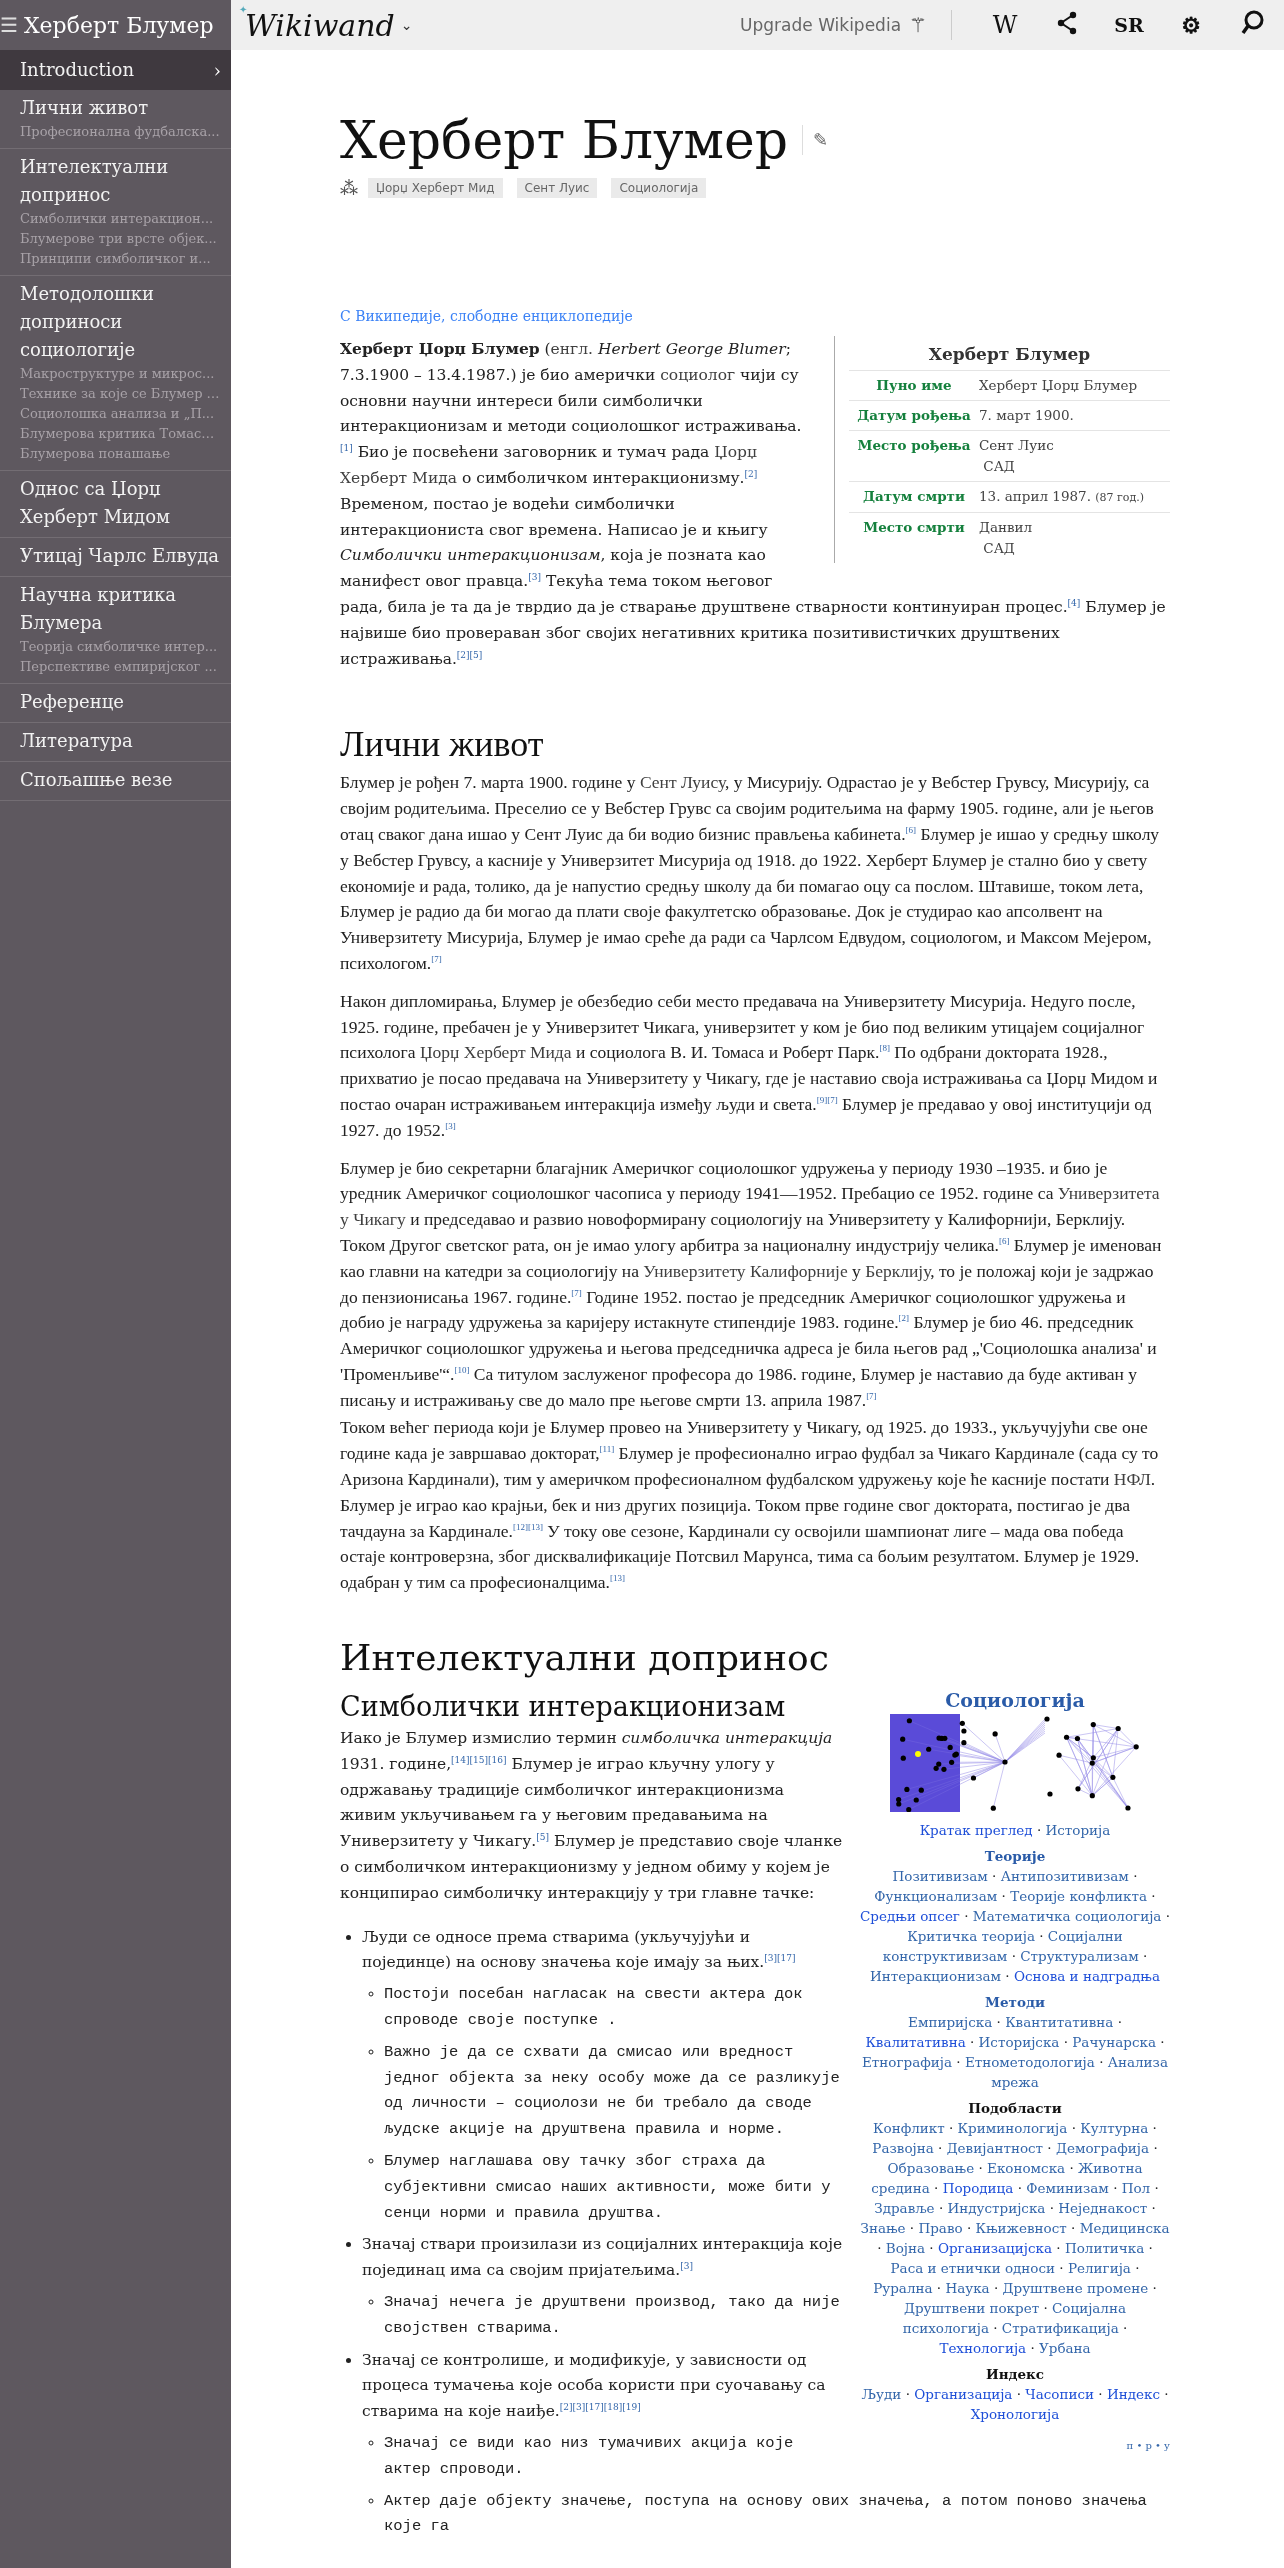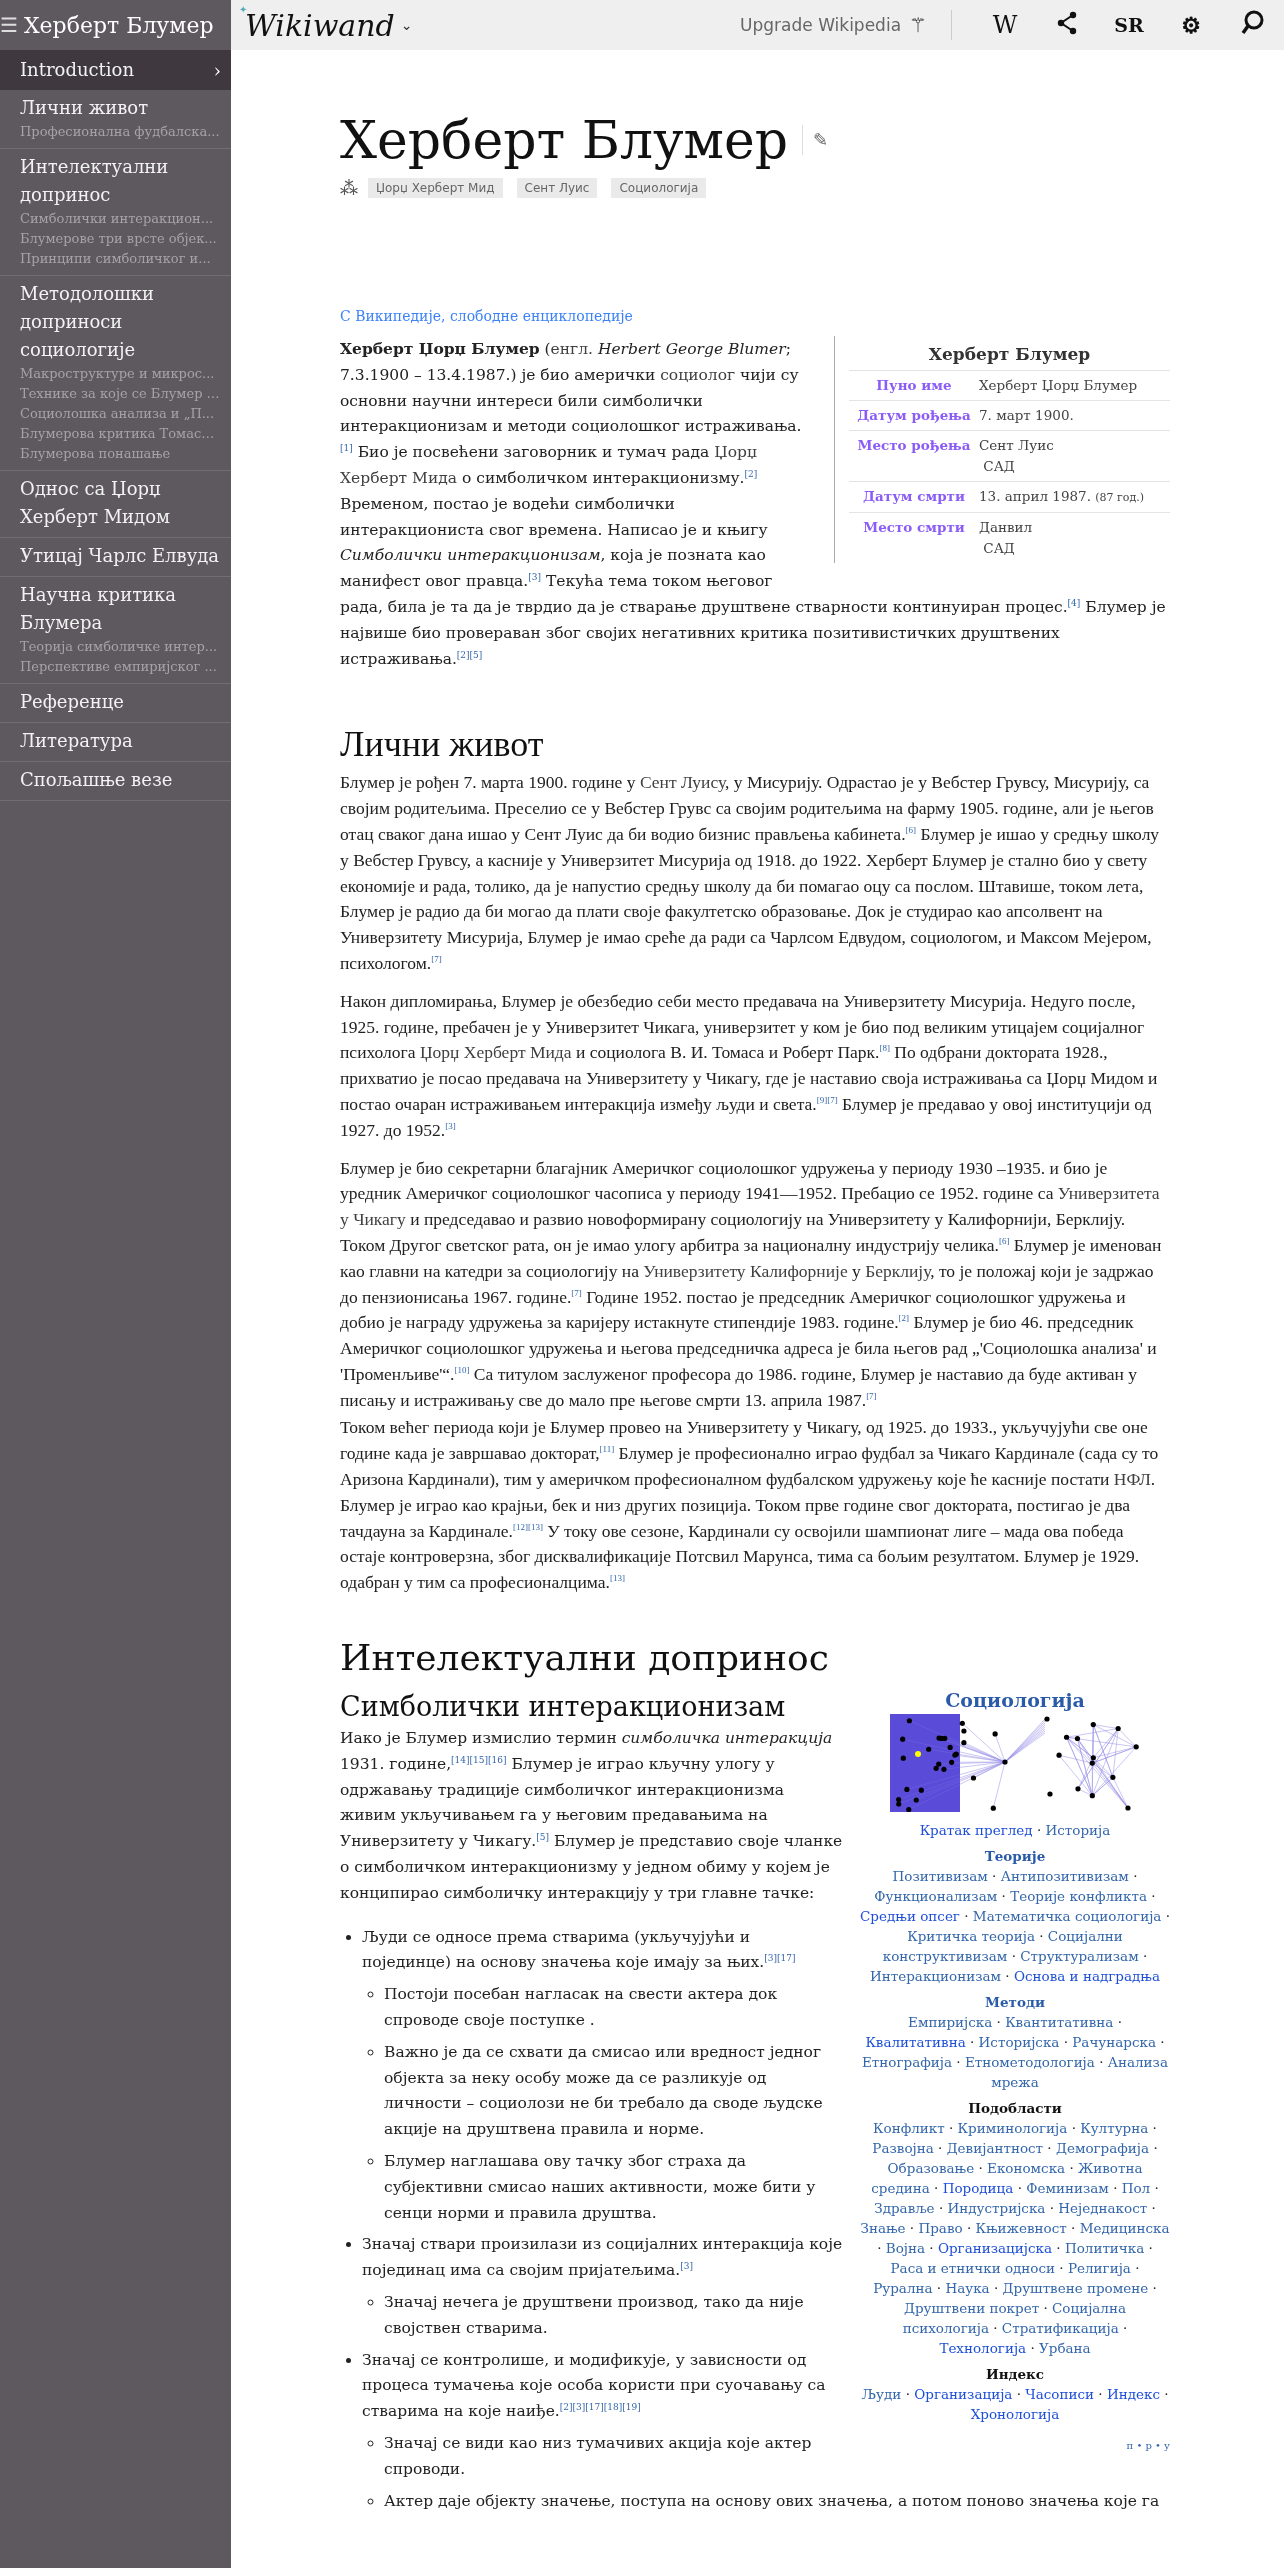--- a/index.html
+++ b/index.html
@@ -44,37 +44,37 @@
   sup { font-size: 9px; color: #3366aa; vertical-align: super; line-height: 0; }
   h2 { font-weight: normal; font-size: 36px; line-height: 44px; color: #111; margin-top: 42px; }
   h3 { font-weight: normal; font-size: 27px; line-height: 34px; color: #111; margin-top: 10px; }
   .condensed p { font-family: "Liberation Serif", serif; font-size: 17.5px; }
   .condensed h2, .condensed h3 { font-family: "Liberation Serif", serif; }
 
   
   .infobox { float: right; width: 336px; margin: 12px 0 10px 20px; border-left: 1px solid #aaa; padding-left: 14px; }
   .infobox .ib-title { text-align: center; font-size: 17px; font-weight: bold; color: #333; padding: 8px 0 6px; }
   .ib-row { display: flex; border-top: 1px solid #e4e4e4; padding: 4px 0; font-size: 13.5px; line-height: 21px; }
-  .ib-row .ib-k { width: 130px; text-align: center; font-weight: bold; color: #8b5cf6; }
+  .ib-row .ib-k { width: 130px; text-align: center; font-weight: bold; color: #15803d; }
   .ib-row .ib-v { flex: 1; color: #444; }
   .ib-row .ib-v .small { font-size: 11px; }
 
   
   .navbox { float: right; width: 310px; margin: 10px 0 0 16px; text-align: center; font-size: 13.5px; line-height: 20px; }
   .navbox .nb-title { font-size: 19px; font-weight: bold; color: #2a5ba8; margin-bottom: 4px; }
   .navbox .nb-img { width: 250px; height: 98px; margin: 0 auto 8px; display: block; }
   .navbox .nb-head { font-weight: bold; color: #2a5ba8; margin-top: 6px; }
   .navbox .nb-head.dark { color: #111; }
   .navbox .nb-list span.item { color: #3366aa; }
   .navbox .nb-list span.item.plain { color: #1d4ed8; }
   .navbox .nb-list span.dot { color: #222; }
   .navbox .pru { text-align: right; font-size: 10px; color: #3366aa; margin-top: 12px; }
 
   ul { margin-left: 22px; margin-top: 18px; }
-  ul ul { margin-left: 22px; margin-top: 6px; }
+  ul ul { margin-left: 22px; margin-top: 6px; font-family: Liberation Mono, monospace; }
   ul li { margin-bottom: 6px; }
 </style>
 </head>
 <body>
 
 <div id="sidebar">
   <div class="sb-title">
     <span class="menu-icon">☰</span>
     <span>Херберт Блумер</span>
   </div>

